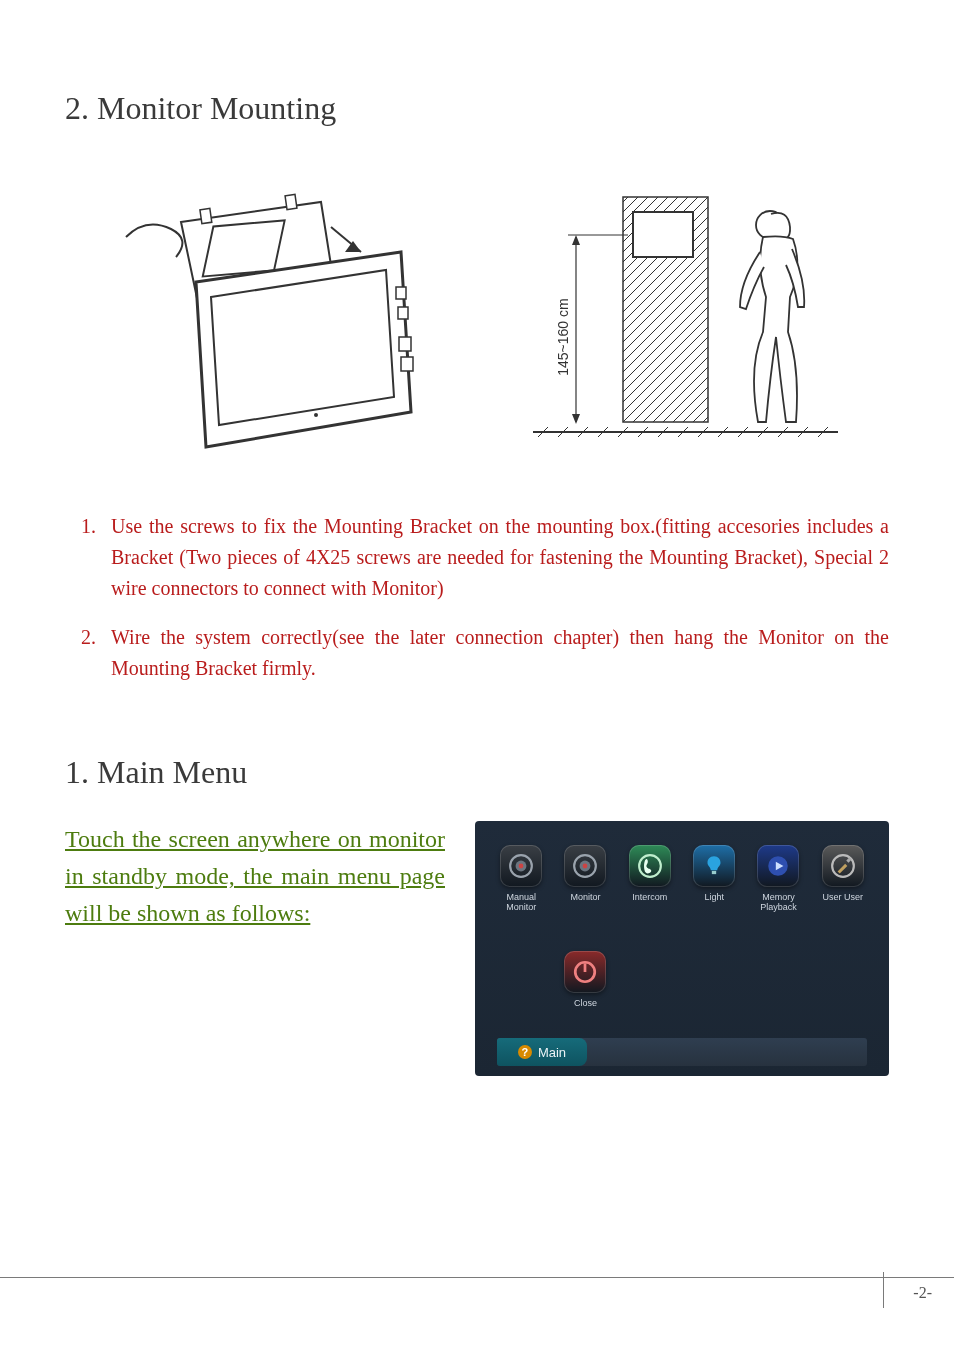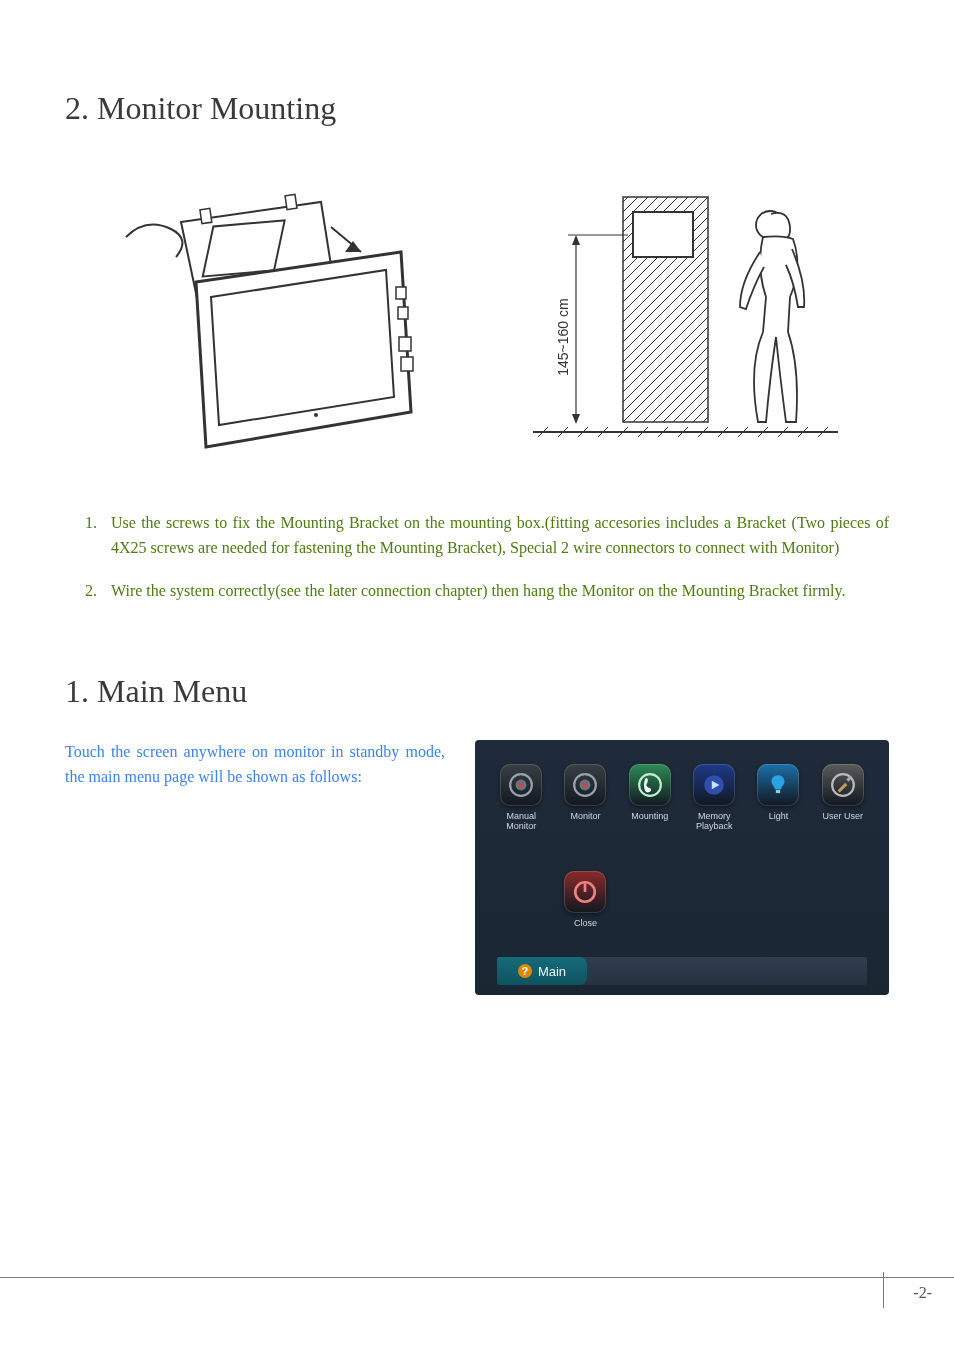--- a/index.html
+++ b/index.html
@@ -26,42 +26,43 @@
   .figrow {
     display: flex;
     justify-content: space-around;
     align-items: flex-end;
     margin: 40px 0 50px 0;
   }
   .fig {
     display: inline-block;
   }
   ol.steps {
-    font-size: 16px;
+    font-size: 20px;
     line-height: 1.55;
-    color: #4d7c0f;
+    color: #b91c1c;
     padding-left: 36px;
     margin: 0 0 30px 0;
   }
   ol.steps li {
     margin-bottom: 18px;
     text-align: justify;
     padding-left: 10px;
   }
   .mainmenu-row {
     display: flex;
     align-items: flex-start;
     gap: 30px;
   }
   .mainmenu-text {
     flex: 0 0 380px;
-    font-size: 16px;
+    font-size: 24px;
     line-height: 1.55;
-    color: #3b82f6;
+    color: #4d7c0f;
     text-align: justify;
+    text-decoration: underline;
   }
   .menu-screenshot {
     flex: 1;
     background: linear-gradient(#1f2b3a, #1b2633);
     border-radius: 4px;
     padding: 24px 22px 10px 22px;
     box-sizing: border-box;
     width: 400px;
     height: 255px;
     display: flex;
@@ -262,40 +263,40 @@
             </div>
             <div class="icon-label">Monitor</div>
           </div>
           <div class="icon-cell">
             <div class="icon-tile" style="background: linear-gradient(rgb(46, 139, 87), rgb(17, 24, 32));">
               <svg width="26" height="26" viewBox="0 0 24 24">
                 <circle cx="12" cy="12" r="10" fill="none" stroke="#bfeecd" stroke-width="2"></circle>
                 <path d="M8 6 C6 8 6 16 8 18 C10 20 14 18 13 16 C12 14 10 15 9 13 C8 11 10 10 10 8 C10 6 9 5 8 6 Z" fill="#e8fff0"></path>
               </svg>
             </div>
-            <div class="icon-label">Mounting</div>
+            <div class="icon-label">Intercom</div>
+          </div>
+          <div class="icon-cell">
+            <div class="icon-tile" style="background: linear-gradient(rgb(30, 111, 168), rgb(17, 24, 32));">
+              <svg width="26" height="26" viewBox="0 0 24 24">
+                <path d="M12 3 C8 3 6 6 6 9 C6 12 9 13 9 16 L15 16 C15 13 18 12 18 9 C18 6 16 3 12 3 Z" fill="#2aa3e0"></path>
+                <rect x="10" y="16.5" width="4" height="3" fill="#9cc"></rect>
+              </svg>
+            </div>
+            <div class="icon-label">Light</div>
           </div>
           <div class="icon-cell">
             <div class="icon-tile" style="background: linear-gradient(rgb(30, 58, 138), rgb(17, 24, 32));">
               <svg width="26" height="26" viewBox="0 0 24 24">
                 <circle cx="12" cy="12" r="9" fill="#2e4fb0"></circle>
                 <polygon points="10,8 17,12 10,16" fill="#cfe0ff"></polygon>
               </svg>
             </div>
             <div class="icon-label">Memory
 Playback</div>
-          </div>
-          <div class="icon-cell">
-            <div class="icon-tile" style="background: linear-gradient(rgb(30, 111, 168), rgb(17, 24, 32));">
-              <svg width="26" height="26" viewBox="0 0 24 24">
-                <path d="M12 3 C8 3 6 6 6 9 C6 12 9 13 9 16 L15 16 C15 13 18 12 18 9 C18 6 16 3 12 3 Z" fill="#2aa3e0"></path>
-                <rect x="10" y="16.5" width="4" height="3" fill="#9cc"></rect>
-              </svg>
-            </div>
-            <div class="icon-label">Light</div>
           </div>
           <div class="icon-cell">
             <div class="icon-tile" style="background: linear-gradient(rgb(90, 90, 90), rgb(17, 24, 32));">
               <svg width="26" height="26" viewBox="0 0 24 24">
                 <circle cx="12" cy="12" r="10" fill="none" stroke="#bbb" stroke-width="2"></circle>
                 <path d="M7 17 L14 10 L16 12 L9 19 Z" fill="#c0a060"></path>
                 <path d="M15 7 L18 4 L20 6 L17 9 Z" fill="#aaa"></path>
               </svg>
             </div>
             <div class="icon-label">User User</div>

